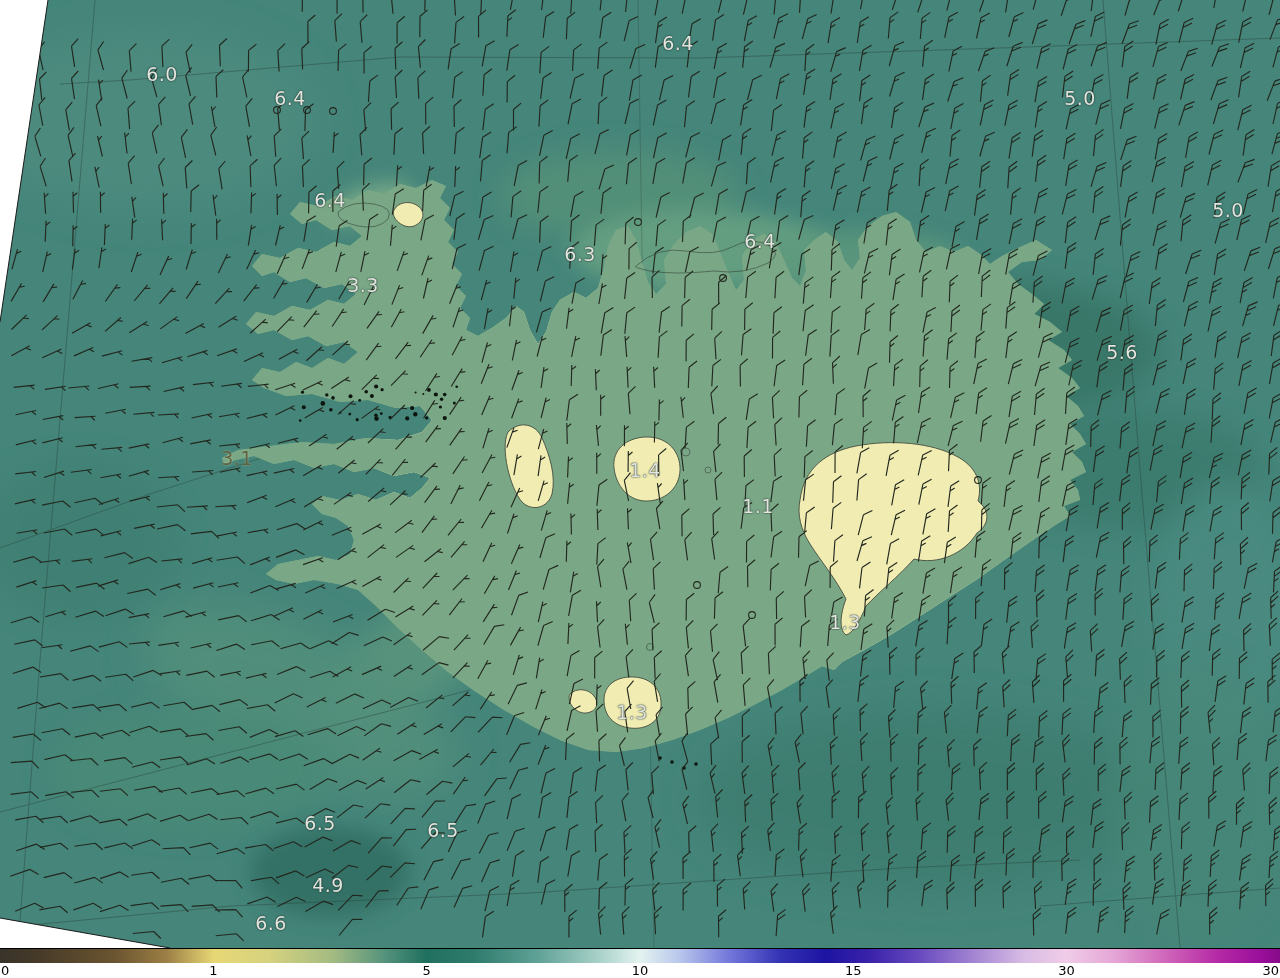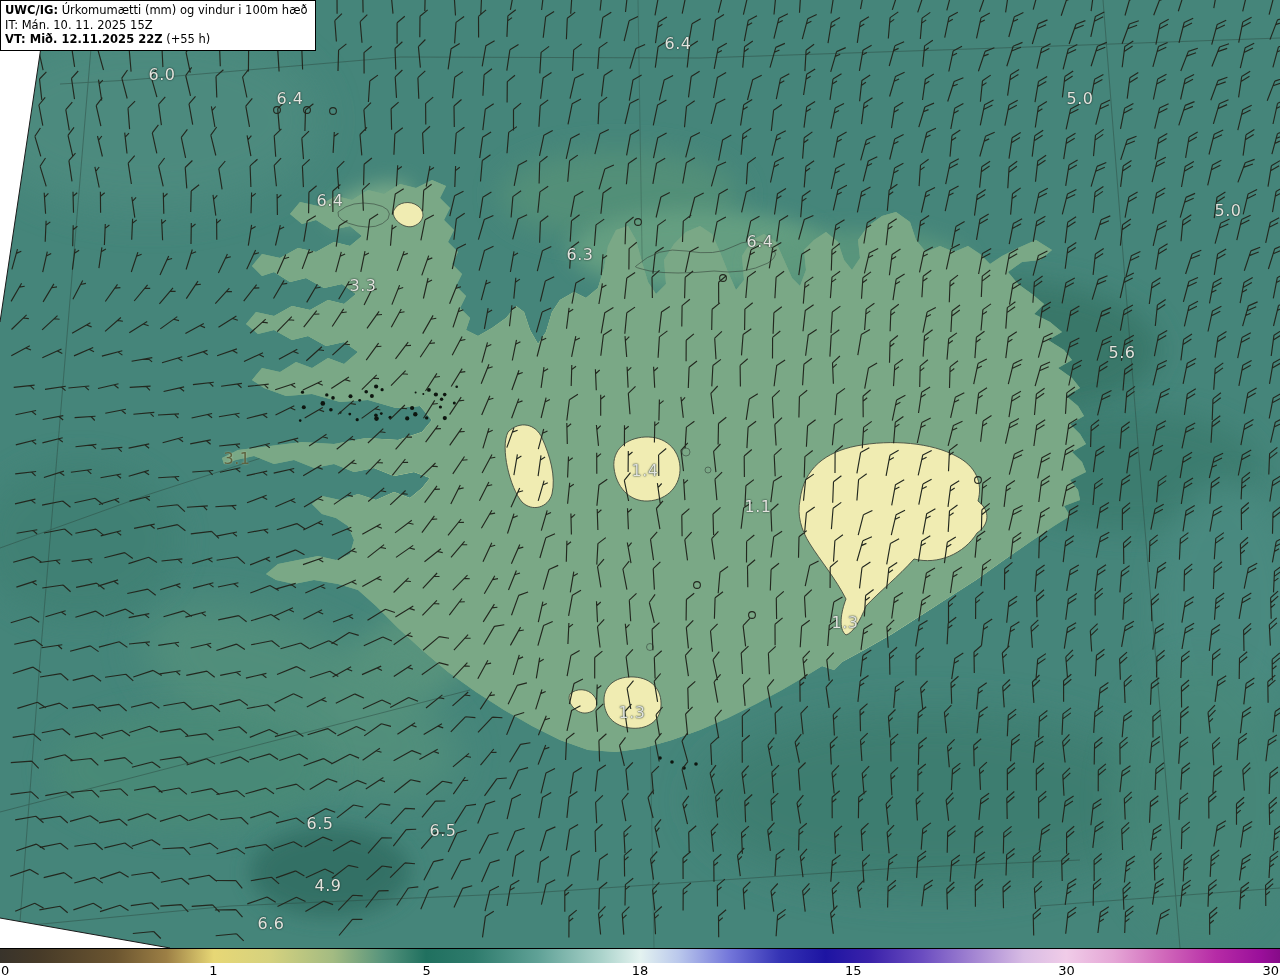--- a/index.html
+++ b/index.html
@@ -5,21 +5,21 @@
   html,body{margin:0;padding:0;background:#fff;}
   .stage{position:relative;width:1280px;height:978px;background:#fff;overflow:hidden;
          font-family:"DejaVu Sans","Liberation Sans",sans-serif;}
   .stage svg{position:absolute;left:0;top:0;display:block;}
   
   .titlebox{position:absolute;left:0;top:0;z-index:30;background:#fff;border:1px solid #000;
             padding:2px 7px 3px 4px;line-height:1.28;font-size:11.5px;color:#000;white-space:nowrap;}
   .titlebox b{font-weight:bold;}
   
   #labels{position:absolute;left:0;top:0;width:1280px;height:948px;z-index:20;pointer-events:none;}
-  .mlabel{position:absolute;transform:translate(-50%,-50%);font-size:16px;color:var(--c-label_light,#e3e5df);
+  .mlabel{position:absolute;transform:translate(-50%,-50%);font-size:19px;color:var(--c-label_light,#e3e5df);
           text-shadow:0 0 2px rgba(25,45,38,.85),0 0 1px rgba(25,45,38,.9);letter-spacing:.5px;}
   .mlabel.dark{color:var(--c-label_dark,#5d6340);text-shadow:0 0 2px rgba(235,235,200,.5);}
   
   .cbar{position:absolute;left:0;top:948px;width:1280px;height:14px;border-top:1px solid #000;z-index:25;}
   .cticks{position:absolute;left:0;top:963px;width:1280px;height:15px;background:#fff;z-index:25;}
   .ctick{position:absolute;top:0;transform:translateX(-50%);font-size:13px;color:#000;line-height:15px;}
   .ctick.first{transform:none;}
   .ctick.last{transform:none;}
 </style>
 </head>
@@ -219,29 +219,24 @@
       <div class="mlabel" style="left: 645px; top: 470px; text-align: right;">1.4</div>
       <div class="mlabel" style="left: 758px; top: 506px;">1.1</div>
       <div class="mlabel" style="left: 845px; top: 622px;">1.3</div>
       <div class="mlabel" style="left: 632px; top: 712px;">1.3</div>
       <div class="mlabel" style="left: 320px; top: 823px;">6.5</div>
       <div class="mlabel" style="left: 443px; top: 830px;">6.5</div>
       <div class="mlabel" style="left: 328px; top: 885px;">4.9</div>
       <div class="mlabel" style="left: 271px; top: 923px;">6.6</div>
     </div>
 
-  <div class="titlebox">
-    <div><b>UWC/IG:</b><span> Úrkomumætti (mm) og vindur i 100m hæð</span></div>
-    <div>IT: Mán. 10. 11. 2025 15Z</div>
-    <div><b>VT: Mið. 12.11.2025 22Z</b><span> (+55 h)</span></div>
-  </div>
 
   <div class="cbar" id="cbar" style="background: linear-gradient(to right, rgb(56, 51, 43) 0%, rgb(70, 58, 40) 3%, rgb(107, 85, 48) 9%, rgb(156, 127, 69) 13%, rgb(231, 215, 117) 16.7%, rgb(214, 210, 126) 21%, rgb(163, 187, 130) 26%, rgb(85, 147, 124) 30%, rgb(32, 112, 95) 33.3%, rgb(46, 123, 108) 37%, rgb(95, 161, 150) 42%, rgb(171, 211, 203) 47%, rgb(228, 243, 240) 50%, rgb(186, 200, 236) 53%, rgb(115, 118, 218) 57%, rgb(52, 50, 180) 61%, rgb(29, 20, 162) 64.5%, rgb(58, 34, 170) 68%, rgb(106, 76, 192) 72%, rgb(162, 132, 210) 76%, rgb(216, 188, 228) 80%, rgb(240, 204, 232) 83.3%, rgb(229, 166, 214) 87%, rgb(208, 103, 186) 91%, rgb(182, 43, 166) 95%, rgb(154, 15, 154) 98.5%, rgb(134, 11, 136) 100%);"></div>
   <div class="cticks" id="cticks">
       <span class="ctick first" style="left: 1px;">0</span>
       <span class="ctick" style="left: 16.67%;">1</span>
       <span class="ctick" style="left: 33.33%;">5</span>
-      <span class="ctick" style="left: 50%;">18</span>
+      <span class="ctick" style="left: 50%;">10</span>
       <span class="ctick" style="left: 66.67%;">15</span>
       <span class="ctick" style="left: 83.33%;">30</span>
       <span class="ctick last" style="right: 1px;">30</span>
     </div>
 </div>
 
 </body></html>

